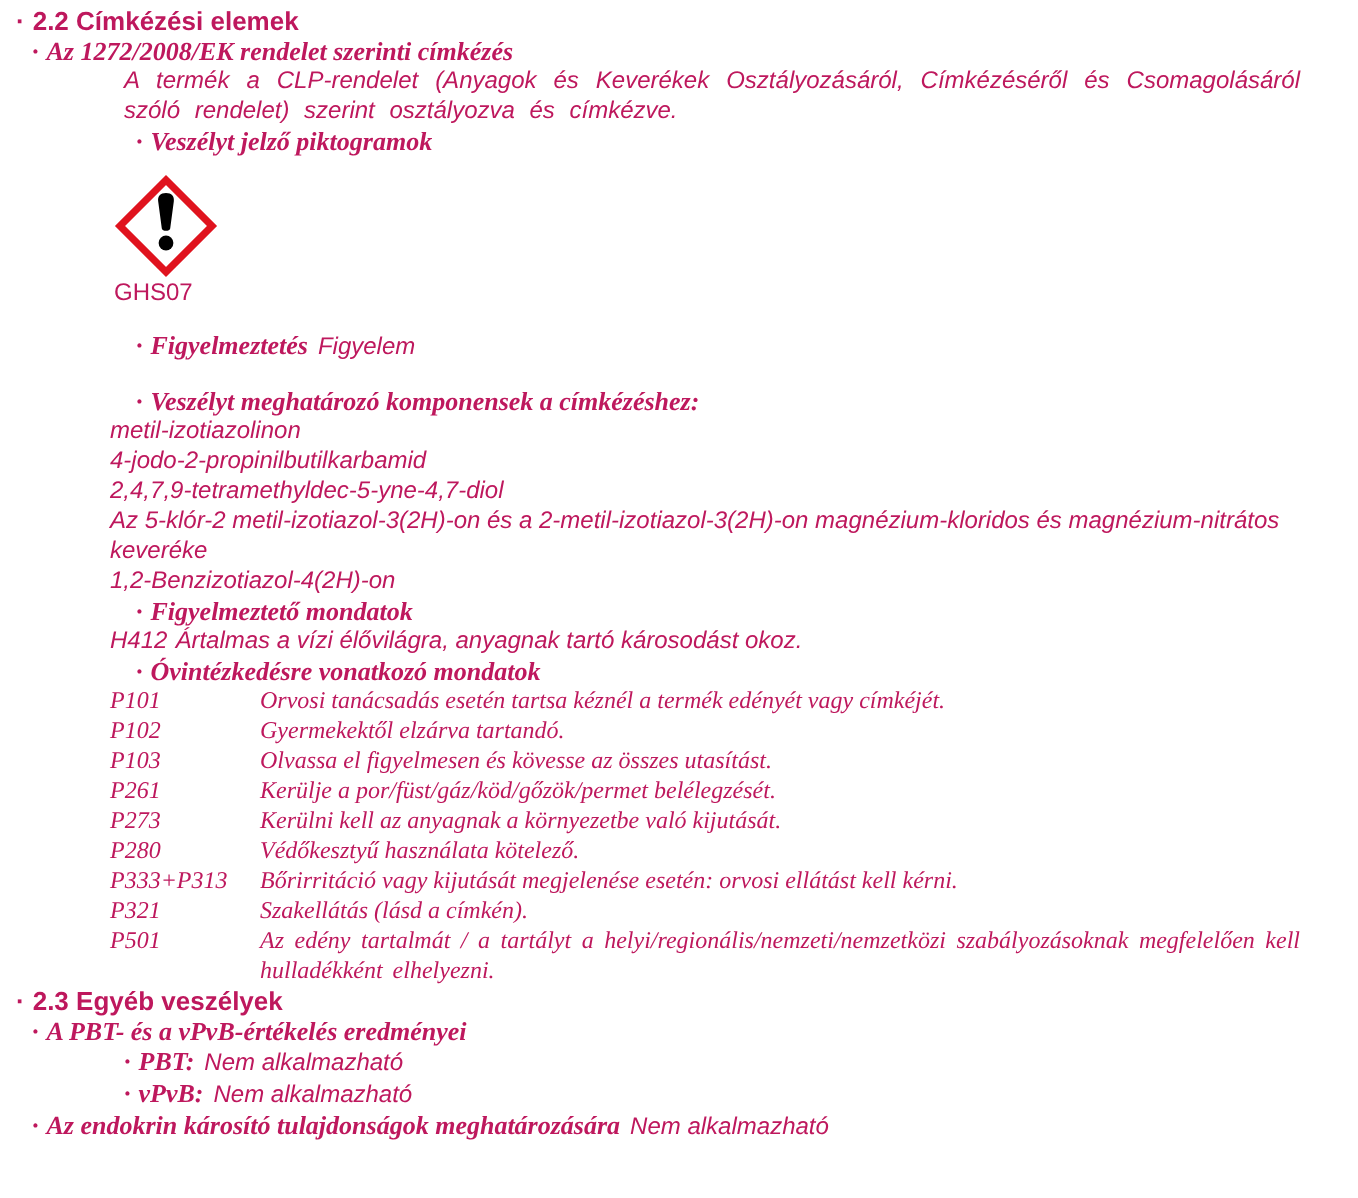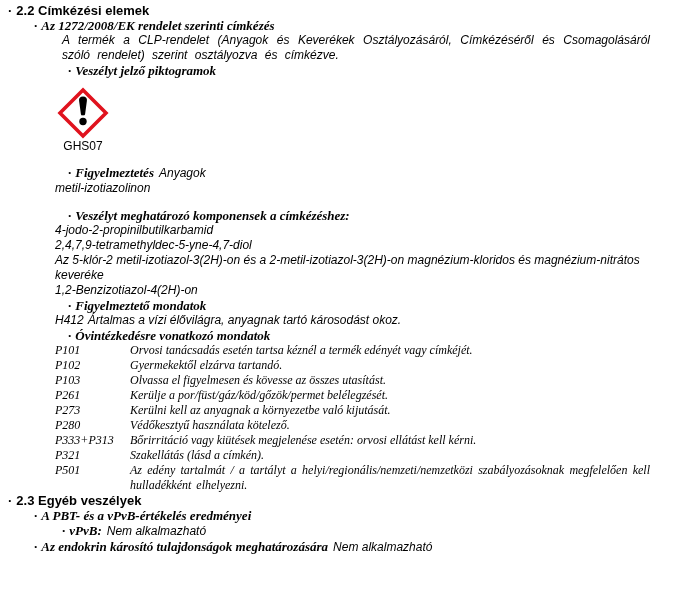--- a/index.html
+++ b/index.html
@@ -6,46 +6,46 @@
   .page {
     position: relative;
     width: 679px;
     height: 599px;
     background: #ffffff;
     box-sizing: border-box;
     padding-top: 3px;
     font-family: "Liberation Sans", sans-serif;
     font-size: 12px;
     line-height: 15px;
-    color: #000000;
+    color: #be185d;
     overflow: hidden;
   }
   .row { white-space: normal; }
   
   .h0 { font-weight: bold; font-size: 13px; padding-left: 8px; }
   
   .serif { font-family: "Liberation Serif", serif; font-weight: bold; font-style: italic; font-size: 13px; }
-  .l1 { padding-left: 34px; }
+  .l1 { padding-left: 16px; }
   .l2 { padding-left: 68px; }
   .l3 { padding-left: 62px; }
   .body1 { padding-left: 38px; padding-right: 29px; font-style: italic; margin-left: 24px; }
   .body2 { padding-left: 55px; padding-right: 29px; font-style: italic; }
   .justify { text-align: justify; }
   .wsp { word-spacing: 4px; }
   .dot { margin-right: 4px; }
   .gap4 { margin-right: 4px; }
   .gap5 { margin-right: 5px; }
   .it-sans { font-family: "Liberation Sans", sans-serif; font-style: italic; font-weight: normal; font-size: 12px; }
   .prow { display: flex; padding-left: 55px; padding-right: 29px; font-style: italic; font-family: Liberation Serif, serif; }
   .pcode { width: 75px; flex: none; }
   .pdesc { flex: 1; }
   .pjust { text-align: justify; word-spacing: 2px; }
   .picto-block { margin-left: 57px; margin-top: 9px; width: 52px; }
   .picto-block svg { display: block; }
-  .picto-label { text-align: center; font-style: normal; font-size: 12px; line-height: 15px; }
+  .picto-label { text-align: left; font-style: normal; font-size: 12px; line-height: 15px; }
   .mt11 { margin-top: 11px; }
   .mt12 { margin-top: 12px; }
 </style>
 </head>
 <body>
 
 <div class="page">
 
   <div class="row h0">
     <span class="dot">·</span><span>2.2 Címkézési elemek</span>
@@ -64,27 +64,27 @@
   <div class="picto-block">
     <svg width="52" height="52" viewBox="0 0 52 52">
       <polygon points="26,3 49,26 26,49 3,26" fill="#ffffff" stroke="#e0131e" stroke-width="3.6" stroke-linejoin="miter"></polygon>
       <path d="M26 9.5 C28.8 9.5 30.3 11.2 29.9 13.8 L28.1 27.2 C27.9 28.8 24.1 28.8 23.9 27.2 L22.1 13.8 C21.7 11.2 23.2 9.5 26 9.5 Z" fill="#000000"></path>
       <circle cx="26" cy="34.5" r="3.7" fill="#000000"></circle>
     </svg>
     <div class="picto-label">GHS07</div>
   </div>
 
   <div class="row l2 mt11">
-    <span class="serif dot">·</span><span class="serif gap5">Figyelmeztetés</span><span class="it-sans">Anyagok</span>
+    <span class="serif dot">·</span><span class="serif gap5">Figyelmeztetés</span><span class="it-sans">Figyelem</span>
   </div>
 
-  <div class="row body2">metil-izotiazolinon</div>
   <div class="row l2 serif mt12">
     <span class="dot">·</span><span>Veszélyt meghatározó komponensek a címkézéshez:</span>
   </div>
+  <div class="row body2">metil-izotiazolinon</div>
   <div class="row body2">4-jodo-2-propinilbutilkarbamid</div>
   <div class="row body2">2,4,7,9-tetramethyldec-5-yne-4,7-diol</div>
   <div class="row body2">Az 5-klór-2 metil-izotiazol-3(2H)-on és a 2-metil-izotiazol-3(2H)-on magnézium-kloridos és magnézium-nitrátos keveréke</div>
   <div class="row body2">1,2-Benzizotiazol-4(2H)-on</div>
 
   <div class="row l2 serif">
     <span class="dot">·</span><span>Figyelmeztető mondatok</span>
   </div>
   <div class="row body2">
     <span class="gap4">H412</span><span>Ártalmas a vízi élővilágra, anyagnak tartó károsodást okoz.</span>
@@ -113,39 +113,42 @@
   <div class="prow">
     <span class="pcode">P273</span>
       <span class="pdesc">Kerülni kell az anyagnak a környezetbe való kijutását.</span>
   </div>
   <div class="prow">
     <span class="pcode">P280</span>
       <span class="pdesc">Védőkesztyű használata kötelező.</span>
   </div>
   <div class="prow">
     <span class="pcode">P333+P313</span>
-      <span class="pdesc">Bőrirritáció vagy kiütések megjelenése esetén: orvosi ellátást kell kérni.</span>
+      <span class="pdesc">Bőrirritáció vagy kijutását megjelenése esetén: orvosi ellátást kell kérni.</span>
   </div>
   <div class="prow">
     <span class="pcode">P321</span>
       <span class="pdesc">Szakellátás (lásd a címkén).</span>
   </div>
   <div class="prow">
     <span class="pcode">P501</span>
       <span class="pdesc pjust">Az edény tartalmát / a tartályt a helyi/regionális/nemzeti/nemzetközi szabályozásoknak megfelelően kell hulladékként elhelyezni.</span>
   </div>
 
   <div class="row h0">
     <span class="dot">·</span><span>2.3 Egyéb veszélyek</span>
   </div>
 
   <div class="row l1 serif">
     <span class="dot">·</span><span>A PBT- és a vPvB-értékelés eredményei</span>
   </div>
 
+  <div class="row l3">
+    <span class="serif dot">·</span><span class="serif gap5">PBT:</span><span class="it-sans">Nem alkalmazható</span>
+  </div>
 
   <div class="row l3">
     <span class="serif dot">·</span><span class="serif gap5">vPvB:</span><span class="it-sans">Nem alkalmazható</span>
   </div>
 
   <div class="row l1">
     <span class="serif dot">·</span><span class="serif gap5">Az endokrin károsító tulajdonságok meghatározására</span><span class="it-sans">Nem alkalmazható</span>
   </div>
 
 </div>

